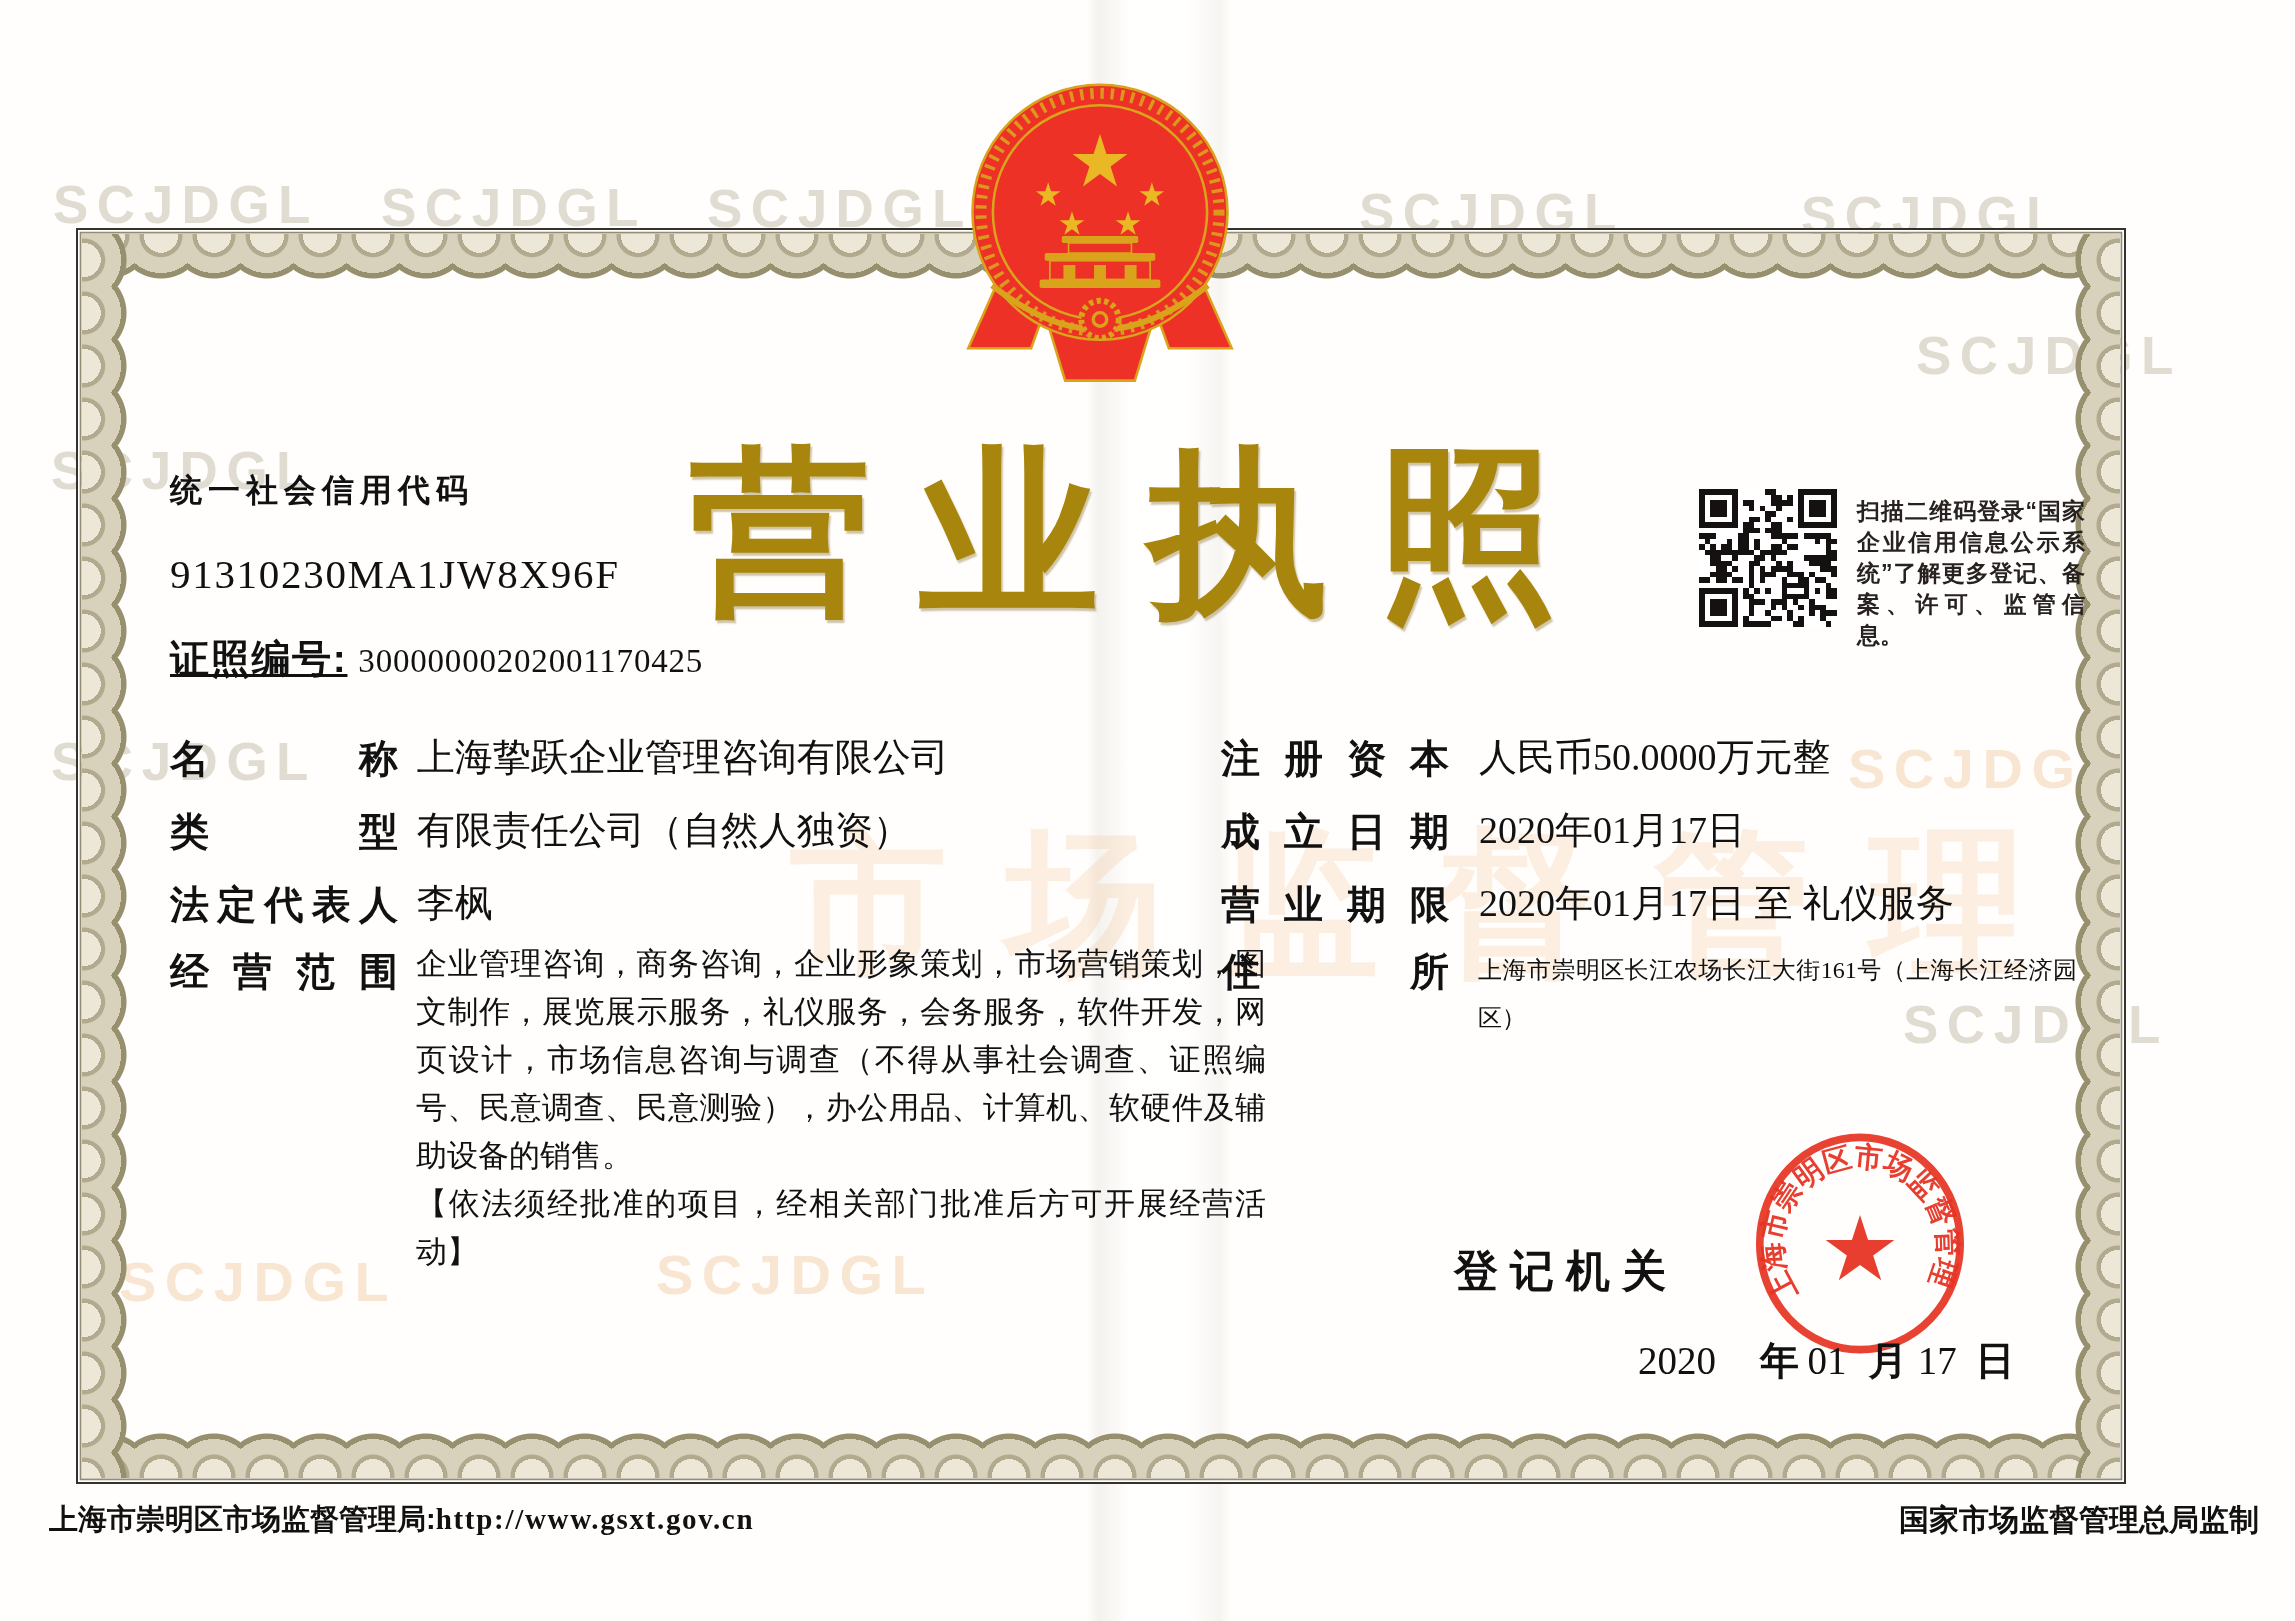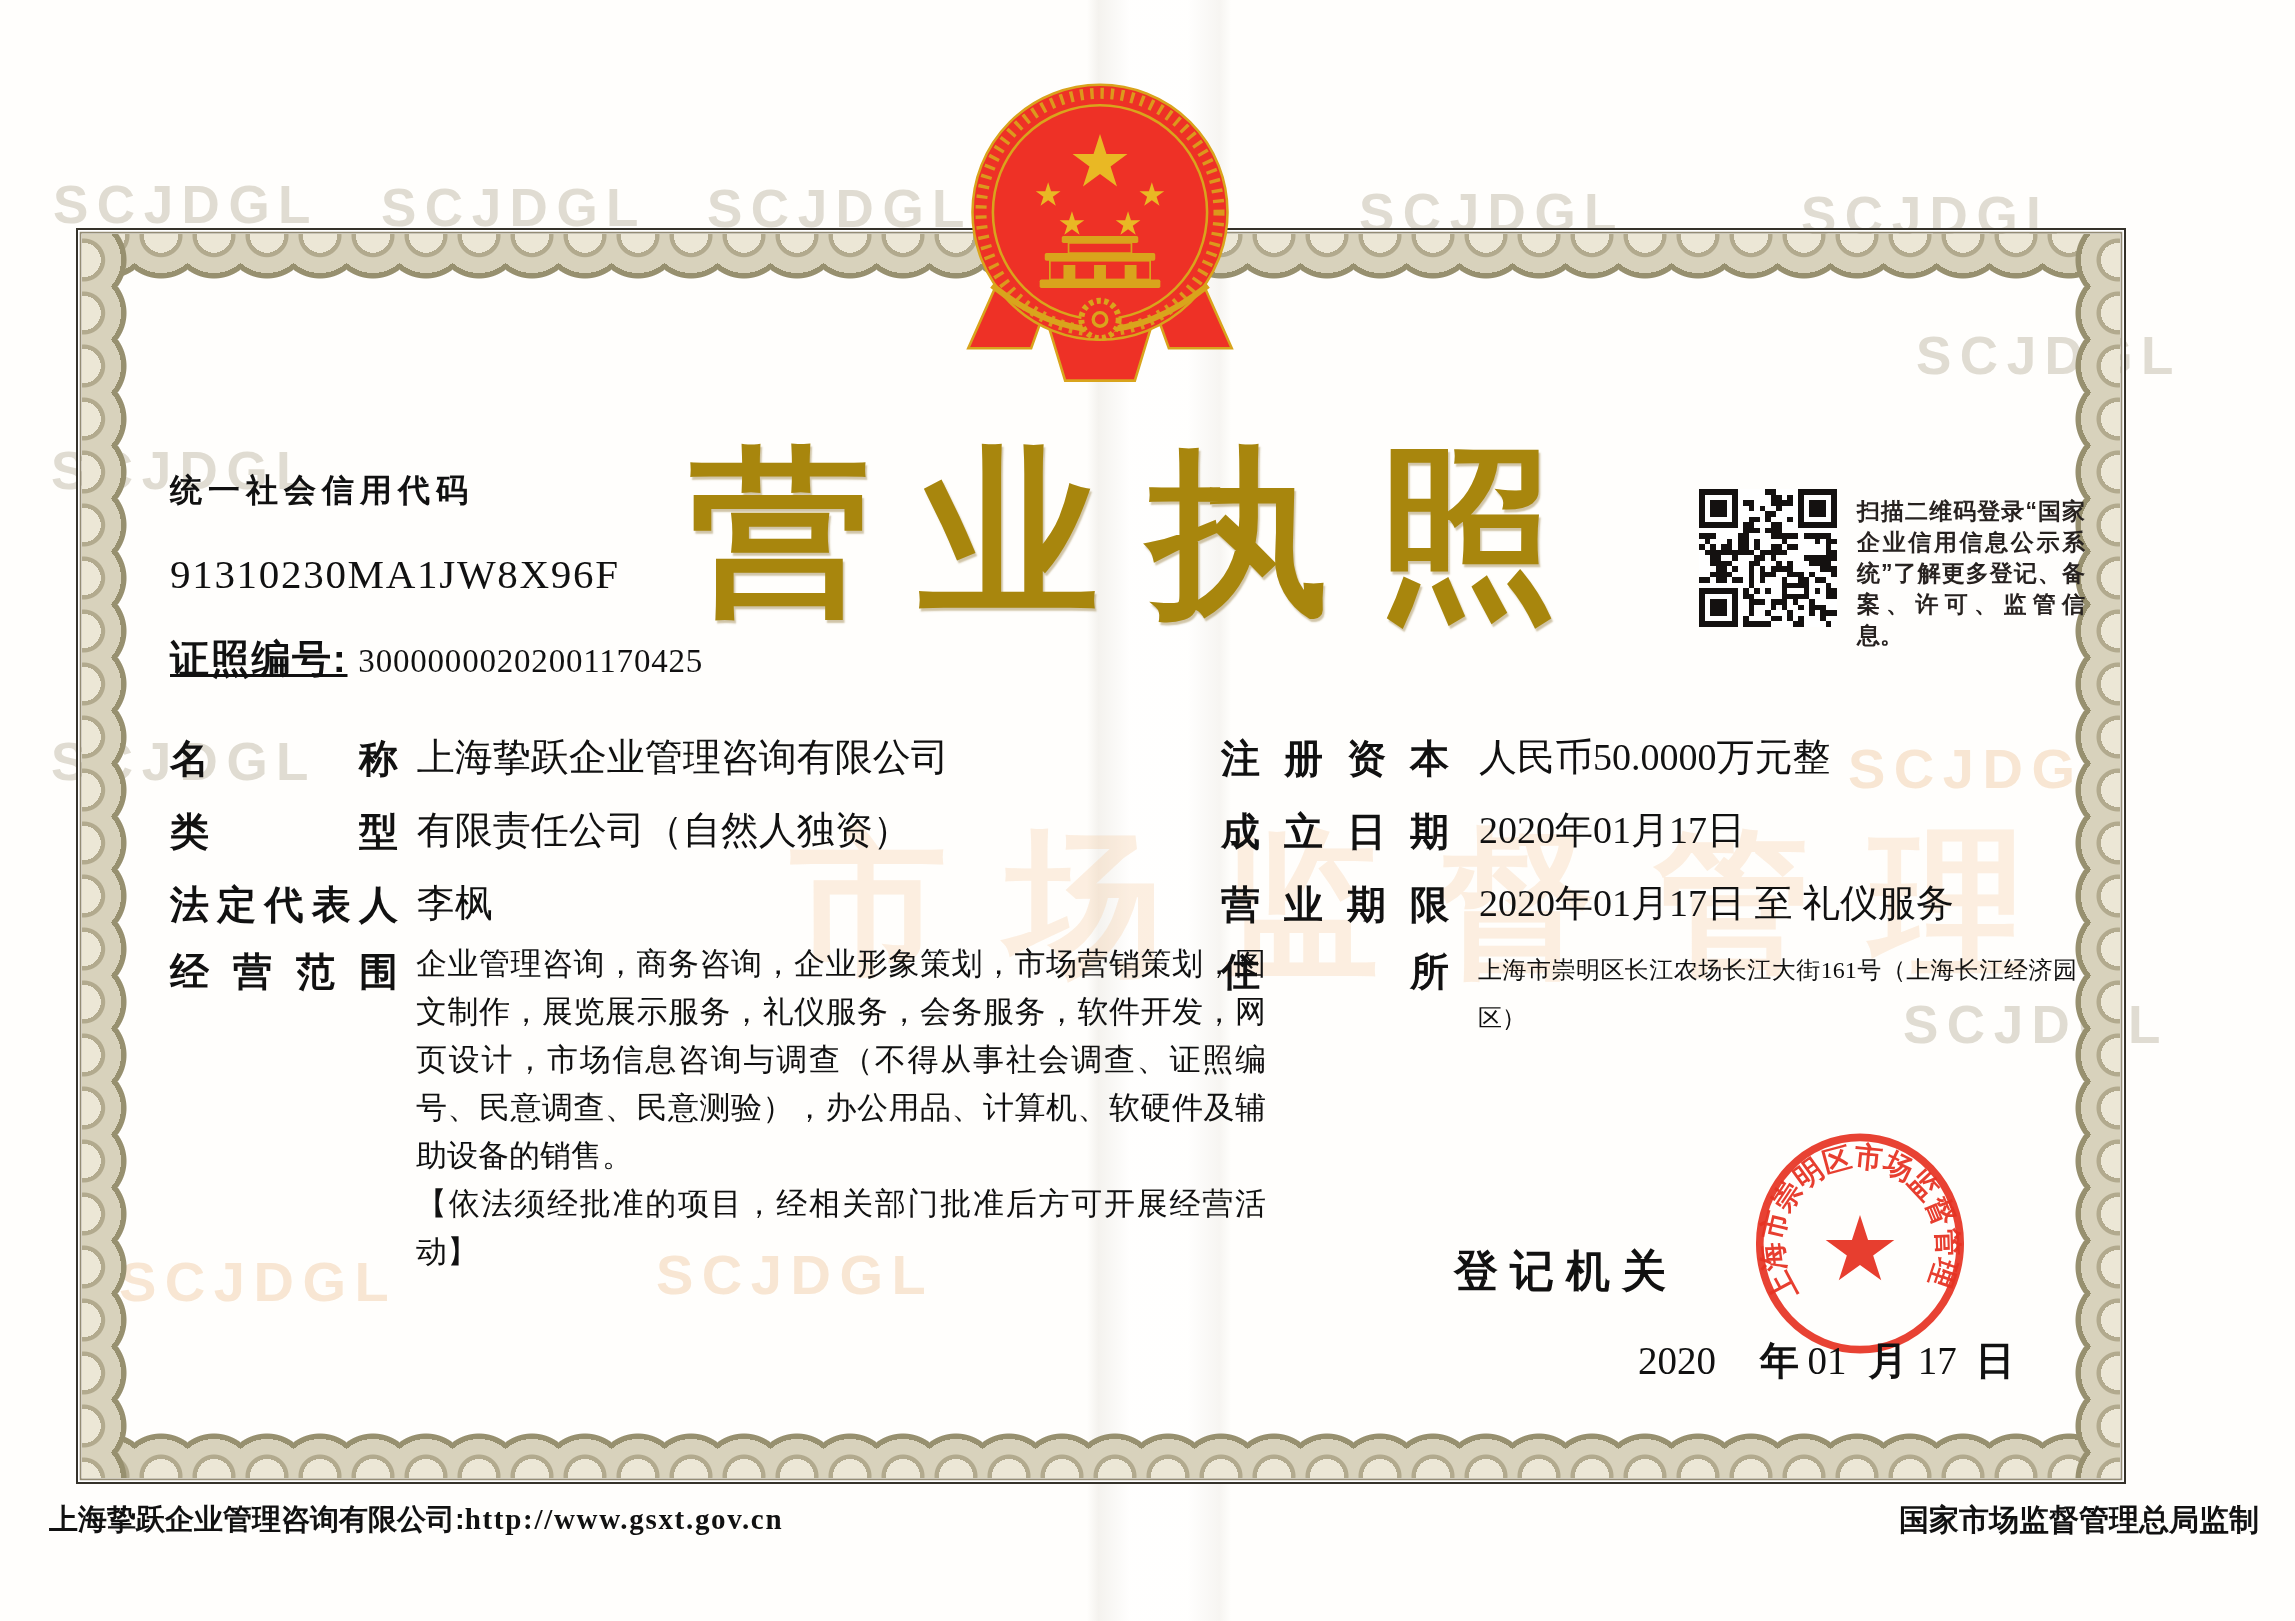--- a/index.html
+++ b/index.html
@@ -439,18 +439,18 @@
         <textPath href="#sealArc" startOffset="0" textLength="430" lengthAdjust="spacingAndGlyphs">上海市崇明区市场监督管理局</textPath>
       </text>
     </svg>
   </div>
 
   <div class="dateline">
     <span class="num">2020</span><span class="u g1">年</span><span class="num g2">01</span><span class="u g3">月</span><span class="num g4">17</span><span class="u g5">日</span>
   </div>
 
   <div class="footL">
-    <span class="lbl">上海挚跃企业管理咨询有限公司:</span><span class="url">http://www.gsxt.gov.cn</span>
+    <span class="lbl">上海市崇明区市场监督管理局:</span><span class="url">http://www.gsxt.gov.cn</span>
   </div>
   <div class="footR">国家市场监督管理总局监制</div>
 
 </div>
 
 
 </body></html>

